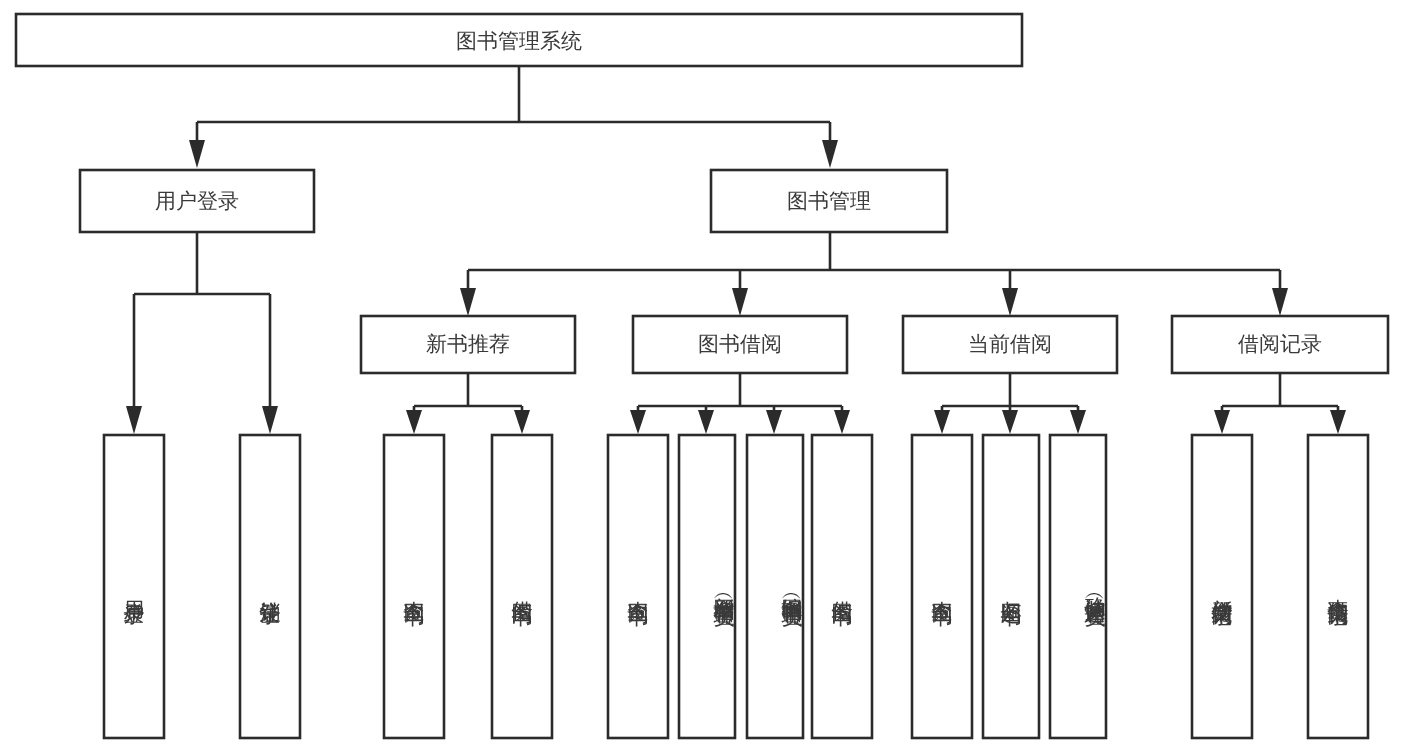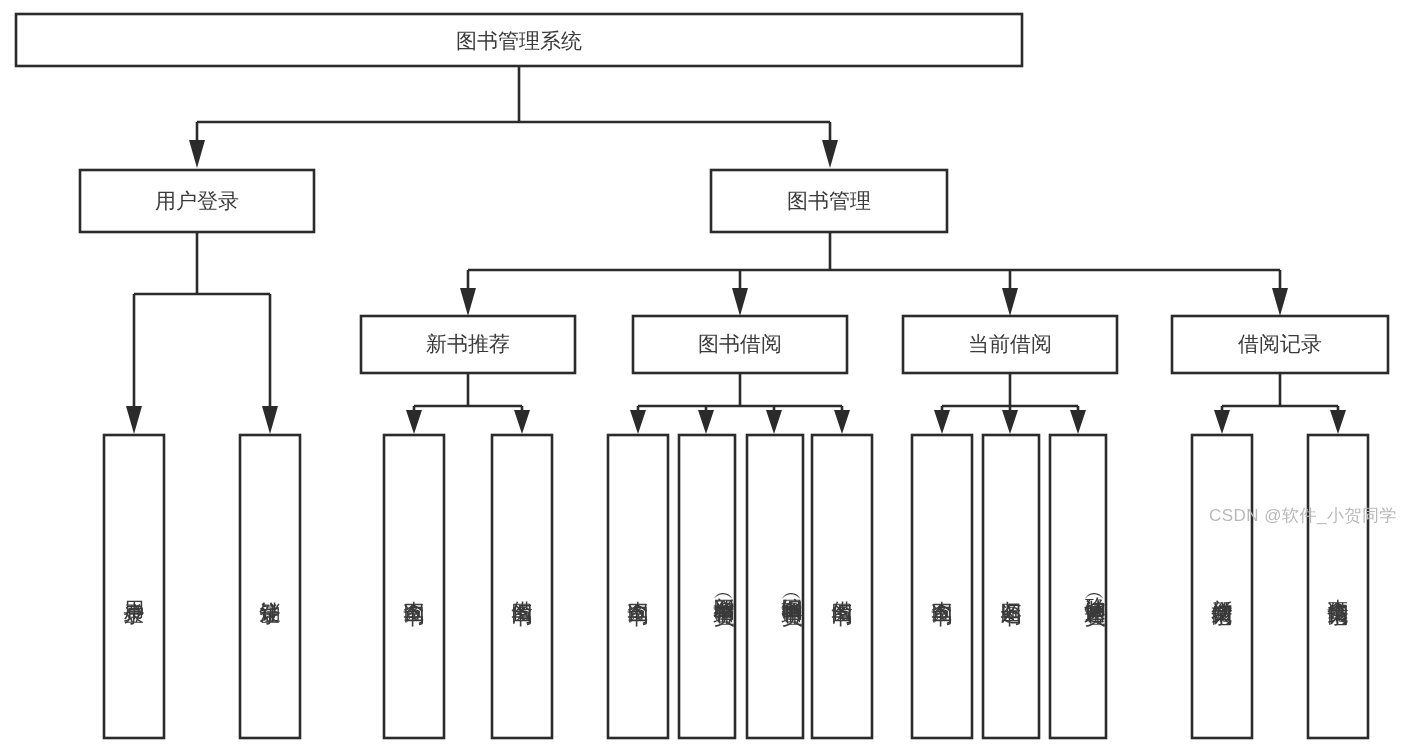--- a/index.html
+++ b/index.html
@@ -203,14 +203,13 @@
   <div class="node-label-v" style="left:747px;top:437px;width:56px;height:299px;align-items:flex-start;">编辑图书（管理员）</div>
   <div class="node-label-v" style="left:812px;top:435px;width:60px;height:303px;">借阅图书</div>
 
   <div class="node-label-v" style="left:912px;top:435px;width:60px;height:303px;">查询图书</div>
   <div class="node-label-v" style="left:983px;top:435px;width:56px;height:303px;">归还图书</div>
   <div class="node-label-v" style="left:1050px;top:437px;width:56px;height:299px;align-items:flex-start;">确认归还（管理员）</div>
 
   <div class="node-label-v" style="left:1192px;top:435px;width:60px;height:303px;">新增借阅记录</div>
   <div class="node-label-v" style="left:1308px;top:435px;width:60px;height:303px;">查询借阅记录</div>
 
-  <div class="watermark">CSDN @软件_小贺同学</div>
 </div>
 
 </body></html>

